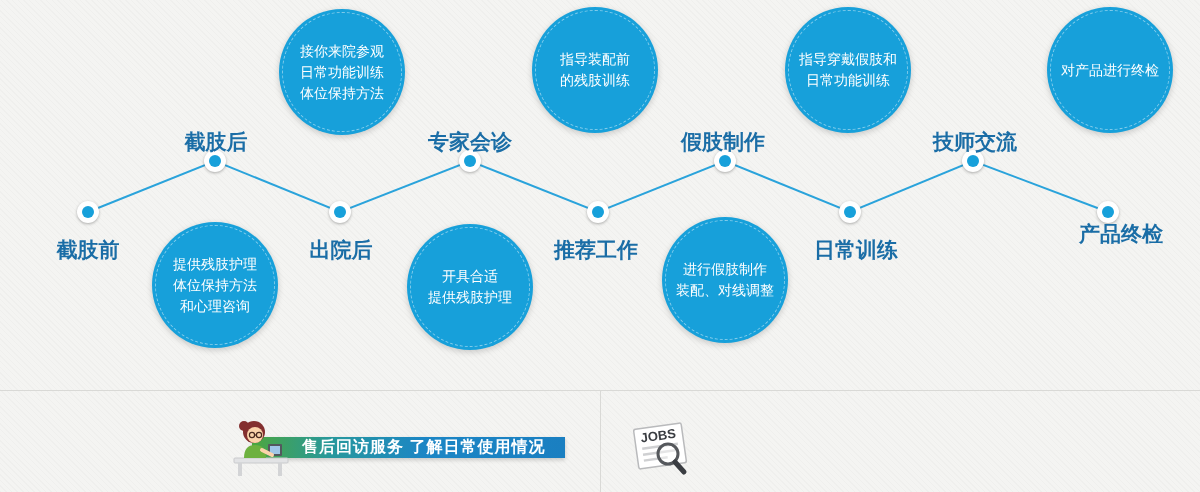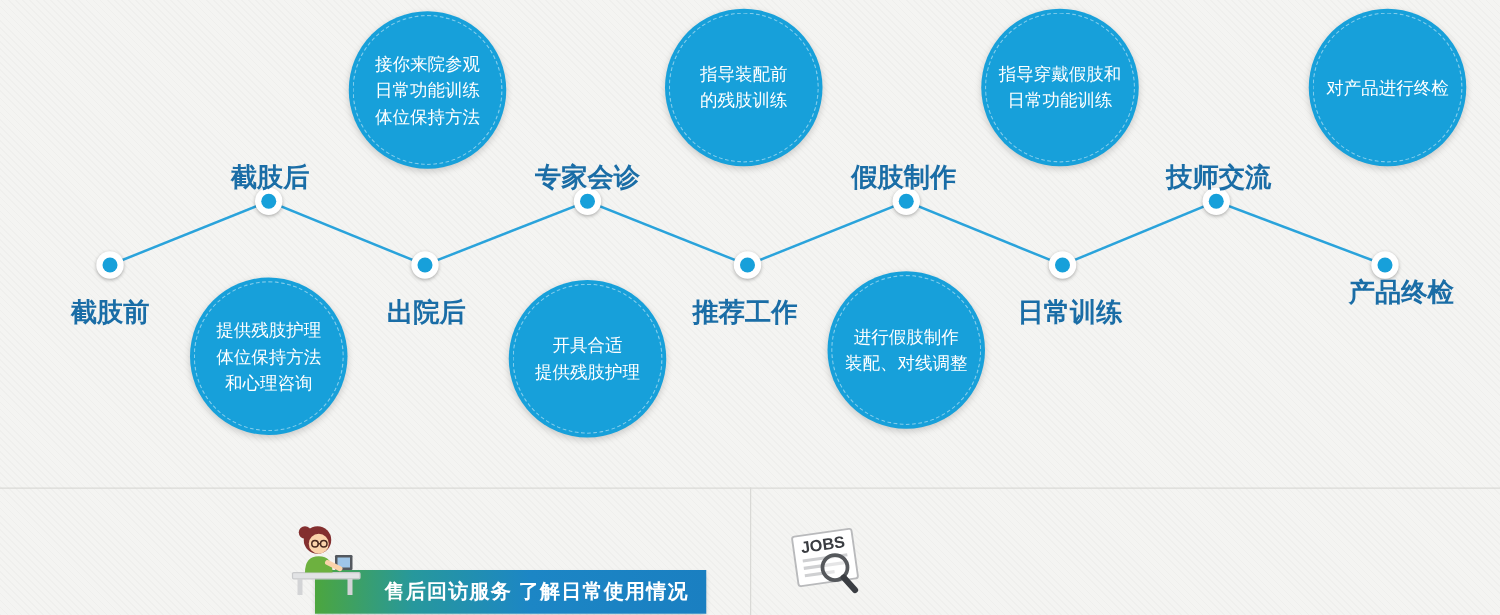--- a/index.html
+++ b/index.html
@@ -58,22 +58,22 @@
     font-weight: bold;
     font-size: 21px;
     white-space: nowrap;
   }
 
   .divider-h { position: absolute; left: 0; top: 390px; width: 1200px; height: 1px; background: #d9d9d6; }
   .divider-v { position: absolute; left: 600px; top: 390px; width: 1px; height: 102px; background: #d9d9d6; }
 
   .banner {
     position: absolute;
-    top: 456px; height: 35px;
-    display: flex; align-items: center; justify-content: flex-end;
+    top: 437px; height: 21px;
+    display: flex; align-items: center; justify-content: flex-start;
     padding: 0 14px 0 50px;
     color: #ffffff; font-weight: bold; font-size: 16px;
     letter-spacing: 1px;
     background: linear-gradient(90deg, #4ca63e 0%, #27989c 25%, #1c86c5 55%, #1a7fc1 100%);
     box-shadow: 0 2px 4px rgba(0,0,0,0.18);
     cursor: pointer;
     white-space: nowrap;
   }
   .banner-after-sales { left: 252px; width: 313px; }
   .banner-jobs { left: 648px; width: 310px; }

